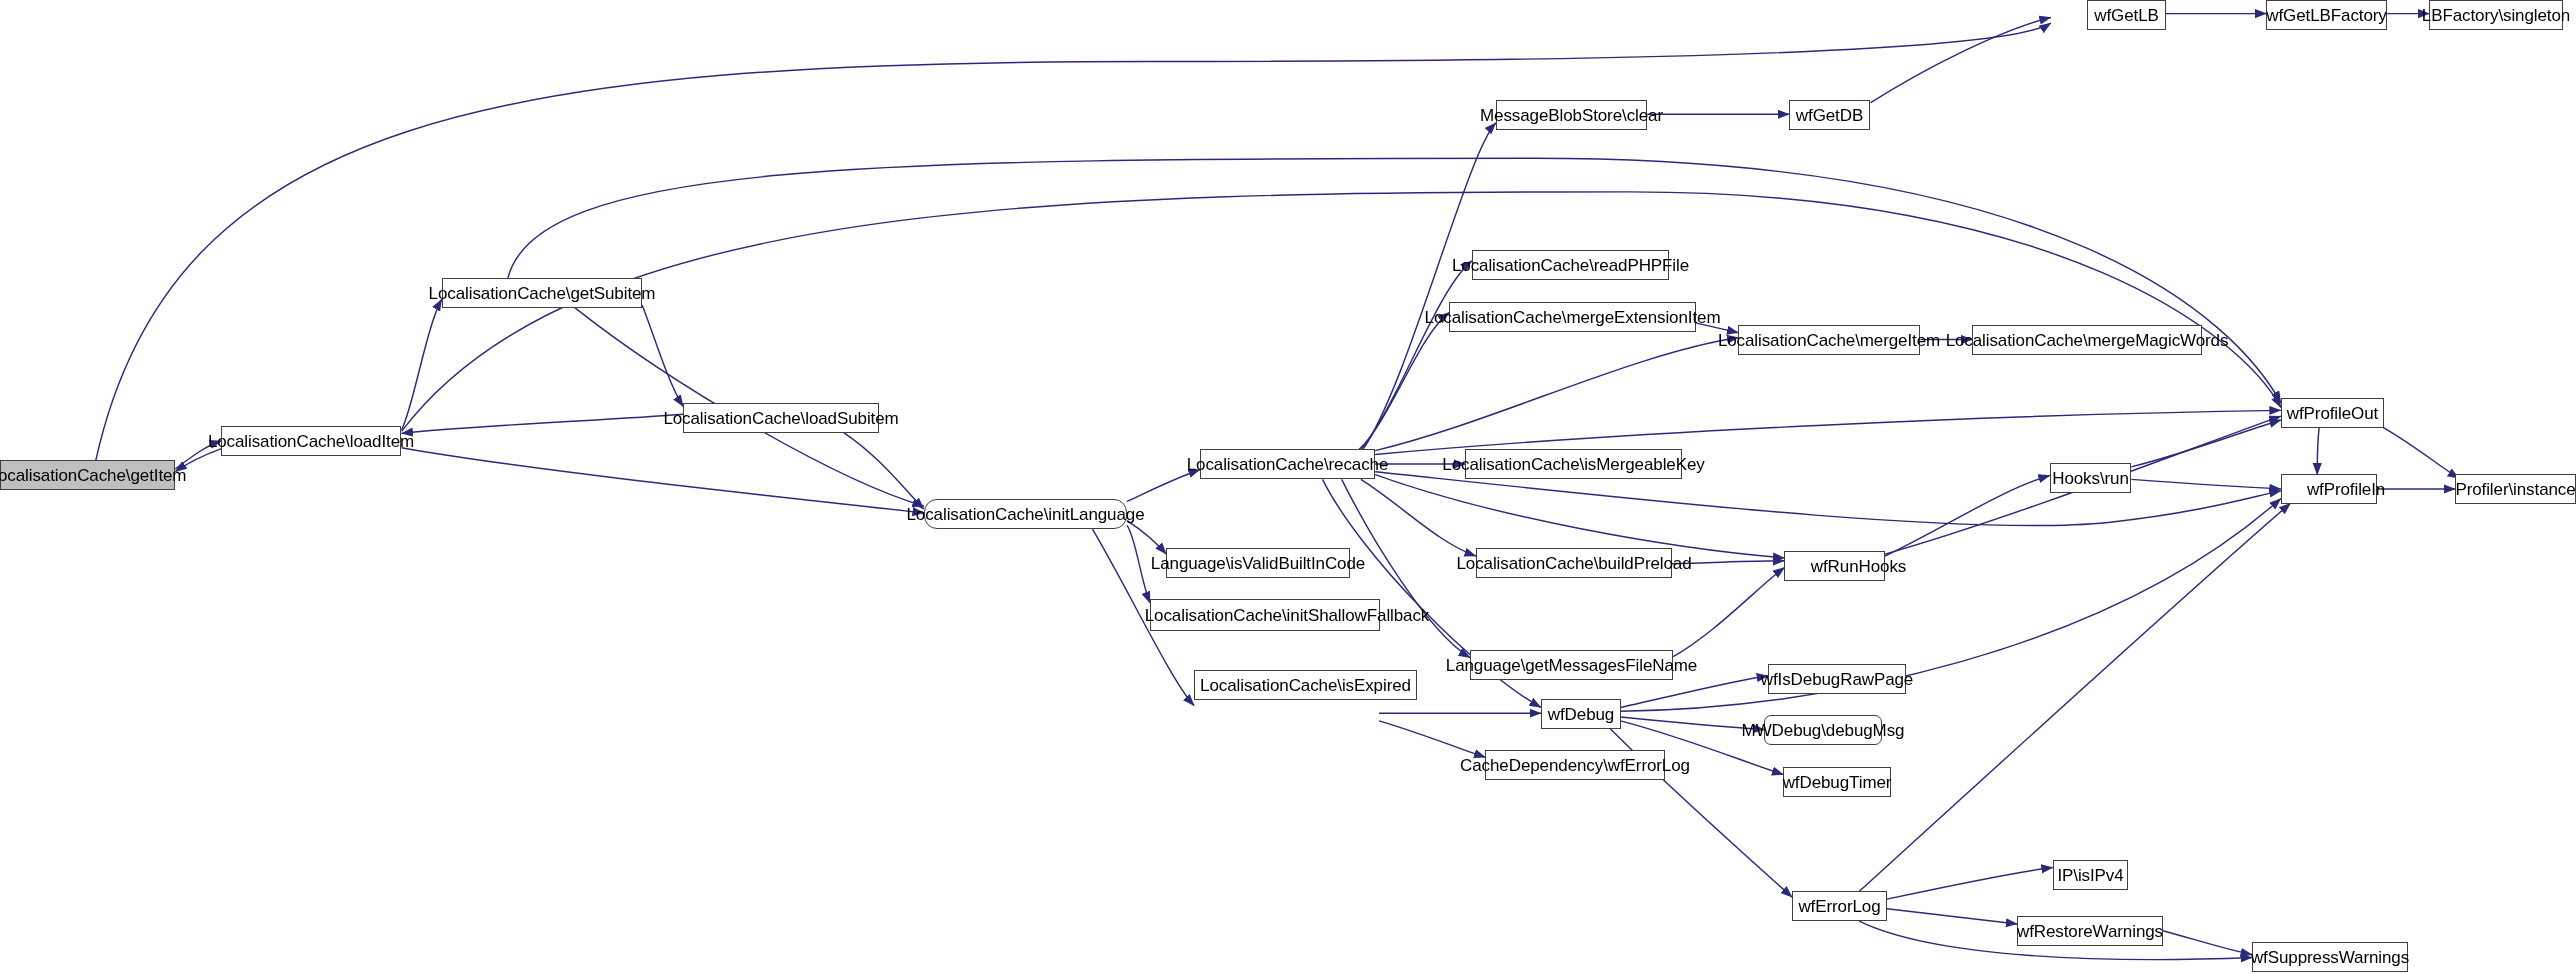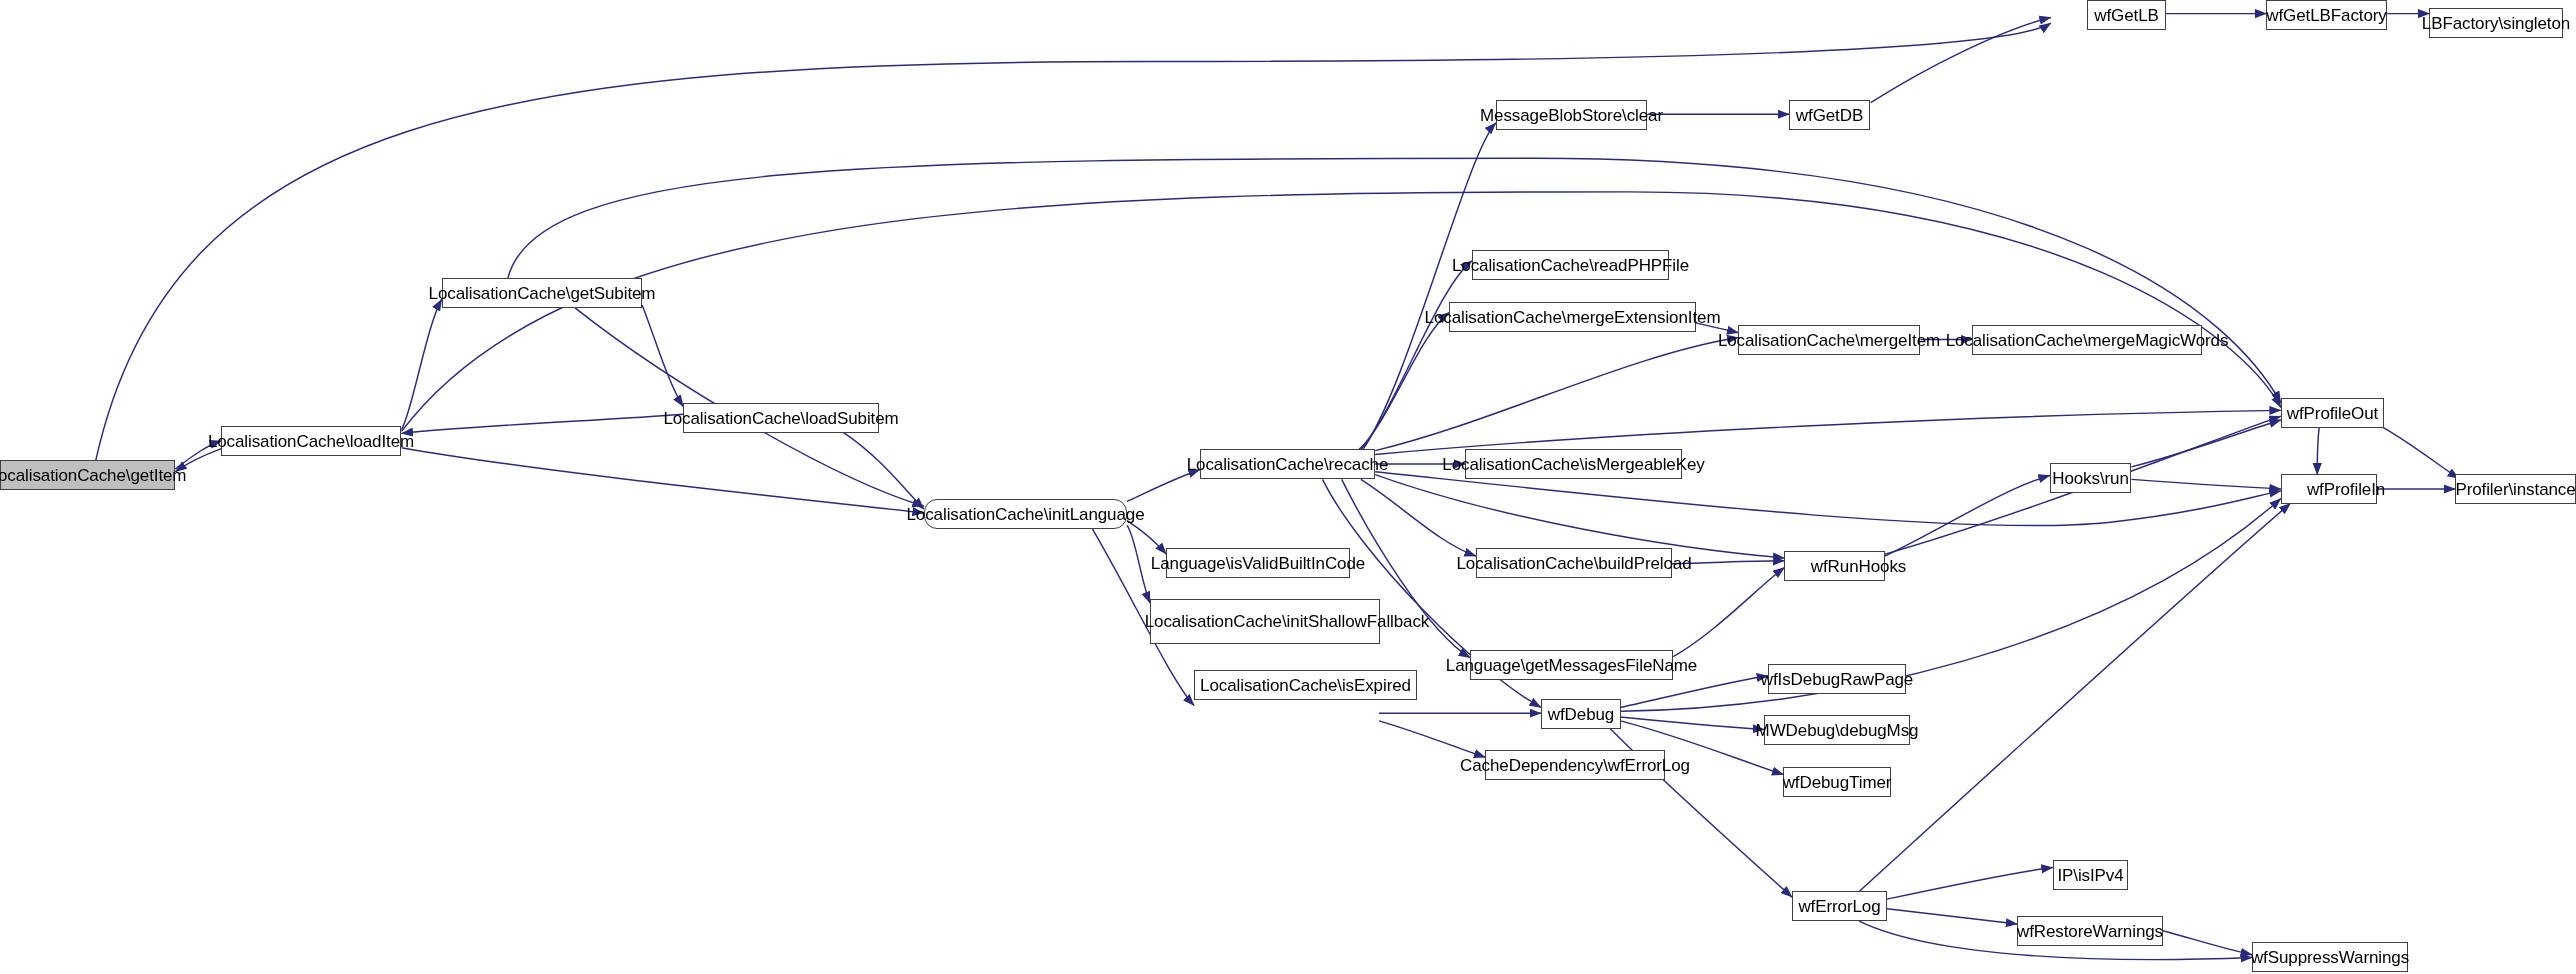--- a/index.html
+++ b/index.html
@@ -98,39 +98,39 @@
         <path d="M 1940 930 C 2050 830, 2280 620, 2390 525" fill="none" stroke="#2a2a7a" stroke-width="1.5" marker-end="url(#arrow)"></path>
       </g>
   </svg>
   <div id="node-layer">
       <div class="node root" style="left: 0px; top: 460px; width: 175px; height: 30px;">LocalisationCache\getItem</div>
       <div class="node" style="left: 221px; top: 426px; width: 180px; height: 30px;">LocalisationCache\loadItem</div>
       <div class="node" style="left: 442px; top: 278px; width: 200px; height: 30px;">LocalisationCache\getSubitem</div>
       <div class="node" style="left: 683px; top: 403px; width: 196px; height: 30px;">LocalisationCache\loadSubitem</div>
       <div class="node" style="left: 924px; top: 499px; width: 203px; height: 30px; border-radius: 13px;">LocalisationCache\initLanguage</div>
       <div class="node" style="left: 1166px; top: 548px; width: 184px; height: 30px;">Language\isValidBuiltInCode</div>
-      <div class="node" style="left: 1150px; top: 599px; width: 230px; height: 45px; padding-left: 44px;">LocalisationCache\initShallowFallback</div>
+      <div class="node" style="left: 1150px; top: 599px; width: 230px; height: 32px; padding-left: 44px;">LocalisationCache\initShallowFallback</div>
       <div class="node" style="left: 1194px; top: 670px; width: 223px; height: 30px;">LocalisationCache\isExpired</div>
       <div class="node" style="left: 1200px; top: 449px; width: 175px; height: 30px;">LocalisationCache\recache</div>
       <div class="node" style="left: 1472px; top: 250px; width: 197px; height: 30px;">LocalisationCache\readPHPFile</div>
       <div class="node" style="left: 1449px; top: 302px; width: 247px; height: 30px;">LocalisationCache\mergeExtensionItem</div>
       <div class="node" style="left: 1465px; top: 449px; width: 217px; height: 30px;">LocalisationCache\isMergeableKey</div>
       <div class="node" style="left: 1476px; top: 548px; width: 196px; height: 30px;">LocalisationCache\buildPreload</div>
       <div class="node" style="left: 1470px; top: 650px; width: 203px; height: 30px;">Language\getMessagesFileName</div>
       <div class="node" style="left: 1738px; top: 325px; width: 182px; height: 30px;">LocalisationCache\mergeItem</div>
       <div class="node" style="left: 1972px; top: 325px; width: 230px; height: 30px;">LocalisationCache\mergeMagicWords</div>
       <div class="node" style="left: 1496px; top: 100px; width: 151px; height: 30px;">MessageBlobStore\clear</div>
       <div class="node" style="left: 1789px; top: 100px; width: 81px; height: 30px;">wfGetDB</div>
       <div class="node" style="left: 2051px; top: 0px; width: 79px; height: 30px; margin-left: 36px;">wfGetLB</div>
       <div class="node" style="left: 2266px; top: 0px; width: 121px; height: 30px;">wfGetLBFactory</div>
-      <div class="node" style="left: 2429px; top: 0px; width: 134px; height: 30px; margin-top: 8px;">LBFactory\singleton</div>
+      <div class="node" style="left: 2429px; top: 0px; width: 134px; height: 30px;">LBFactory\singleton</div>
       <div class="node" style="left: 1784px; top: 551px; width: 101px; height: 30px; padding-left: 48px;">wfRunHooks</div>
       <div class="node" style="left: 1541px; top: 699px; width: 80px; height: 30px;">wfDebug</div>
       <div class="node" style="left: 1768px; top: 664px; width: 138px; height: 30px;">wfIsDebugRawPage</div>
-      <div class="node" style="left: 1764px; top: 715px; width: 146px; height: 30px;">MWDebug\debugMsg</div>
+      <div class="node" style="left: 1764px; top: 715px; width: 118px; height: 30px; border-radius: 7px;">MWDebug\debugMsg</div>
       <div class="node" style="left: 1783px; top: 767px; width: 108px; height: 30px;">wfDebugTimer</div>
       <div class="node" style="left: 1485px; top: 750px; width: 180px; height: 30px;">CacheDependency\wfErrorLog</div>
       <div class="node" style="left: 1792px; top: 891px; width: 95px; height: 30px;">wfErrorLog</div>
       <div class="node" style="left: 2053px; top: 860px; width: 75px; height: 30px;">IP\isIPv4</div>
       <div class="node" style="left: 2017px; top: 916px; width: 146px; height: 30px;">wfRestoreWarnings</div>
       <div class="node" style="left: 2252px; top: 942px; width: 156px; height: 30px;">wfSuppressWarnings</div>
       <div class="node" style="left: 2281px; top: 398px; width: 103px; height: 30px;">wfProfileOut</div>
       <div class="node" style="left: 2281px; top: 474px; width: 96px; height: 30px; padding-left: 34px;">wfProfileIn</div>
       <div class="node" style="left: 2050px; top: 463px; width: 81px; height: 30px;">Hooks\run</div>
       <div class="node" style="left: 2455px; top: 474px; width: 121px; height: 30px;">Profiler\instance</div>

